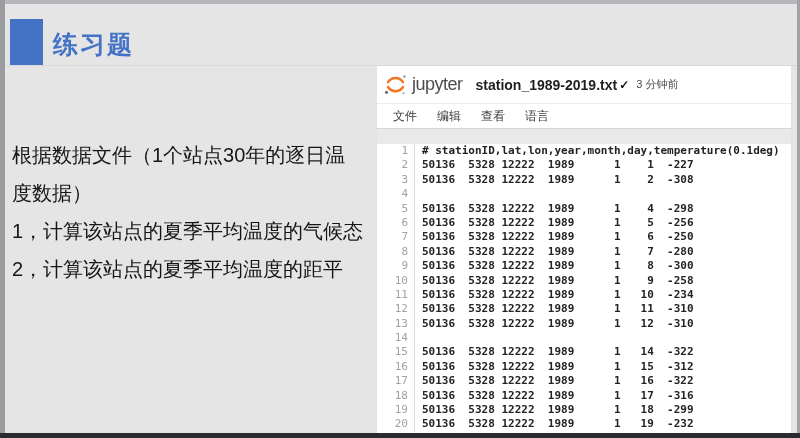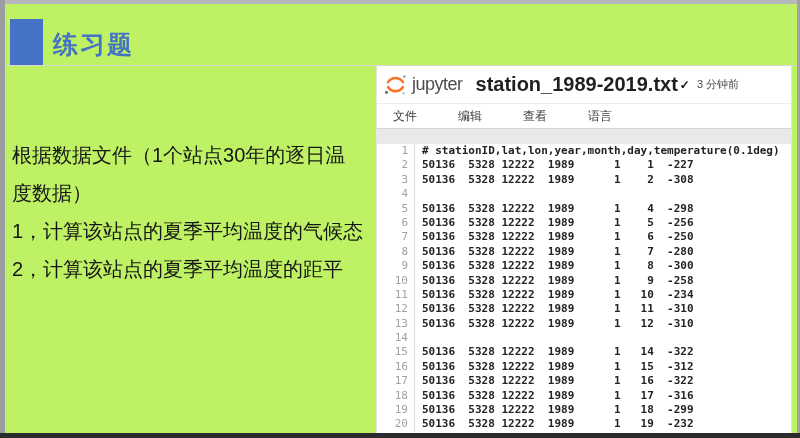--- a/index.html
+++ b/index.html
@@ -1,18 +1,18 @@
 <!DOCTYPE html>
 <html><head>
 <meta charset="utf-8">
 <style>
   * { margin:0; padding:0; box-sizing:border-box; }
   html,body { background:#ffffff; }
   .slide {
-    position:relative; width:800px; height:438px; background:#bef264;
+    position:relative; width:800px; height:438px; background:#e5e5e5;
     overflow:hidden; font-family:"Liberation Sans", sans-serif;
   }
   
   .edge-top    { position:absolute; left:0; top:0; width:800px; height:4px; background:#b5b7bb; }
   .edge-left   { position:absolute; left:0; top:0; width:5px; height:438px; background:#9a9ca0; }
   .edge-right  { position:absolute; right:0; top:0; width:3px; height:438px; background:#a0a2a6; }
   .edge-bottom { position:absolute; left:0; bottom:0; width:800px; height:5px; background:#2b2b2d; }
 
   
   .title-square { position:absolute; left:10px; top:19px; width:33px; height:46px; background:#4472C4; }
@@ -24,26 +24,26 @@
   .body-text { position:absolute; left:12px; top:136px; width:370px;
                font-size:20px; line-height:38px; color:#161616; }
   .body-text div { white-space:nowrap; }
 
   
   .jupyter { position:absolute; left:376px; top:66px; width:416px; height:367px;
              background:#ffffff; border-left:1px solid #e3e3e3; border-right:1px solid #e3e3e3; }
   .jp-header { height:37px; display:flex; align-items:center; padding-left:7px; }
   .jp-logo { width:23px; height:23px; flex:0 0 auto; }
   .jp-brand { margin-left:5px; font-size:18px; color:#4e4e4e; letter-spacing:-0.5px; }
-  .jp-filename { margin-left:13px; font-size:20px; font-weight:600; color:#1f1f1f; }
+  .jp-filename { margin-left:13px; font-size:14px; font-weight:600; color:#1f1f1f; }
   .jp-check { margin-left:2px; font-size:12px; font-weight:bold; color:#111; }
   .jp-status { margin-left:7px; font-size:11px; color:#4a4a4a; }
 
   .jp-menubar { height:25px; display:flex; align-items:center; border-top:1px solid #ededed;
-                padding-left:16px;gap:21px; }
+                padding-left:16px; }
   .jp-menu-item { font-size:12px; color:#3a3a3a; margin-right:20px; min-width:24px; cursor:default; }
 
   .jp-toolbar { height:16px; background:#e9e9e9; border-top:1px solid #d6d6d6; }
 
   .jp-editor { height:289px; overflow:hidden; background:#ffffff; }
   .code-line { display:flex; height:14.4px; line-height:14.5px;
                font-family:"DejaVu Sans Mono", monospace; font-size:11px; }
   .code-line .ln { flex:0 0 38px; text-align:right; padding-right:6px; color:#a2a2a2;
                    border-right:1px solid #dcdcdc; font-weight:400; }
   .code-line .ct { padding-left:7px; white-space:pre; color:#232323; font-weight:600; }

